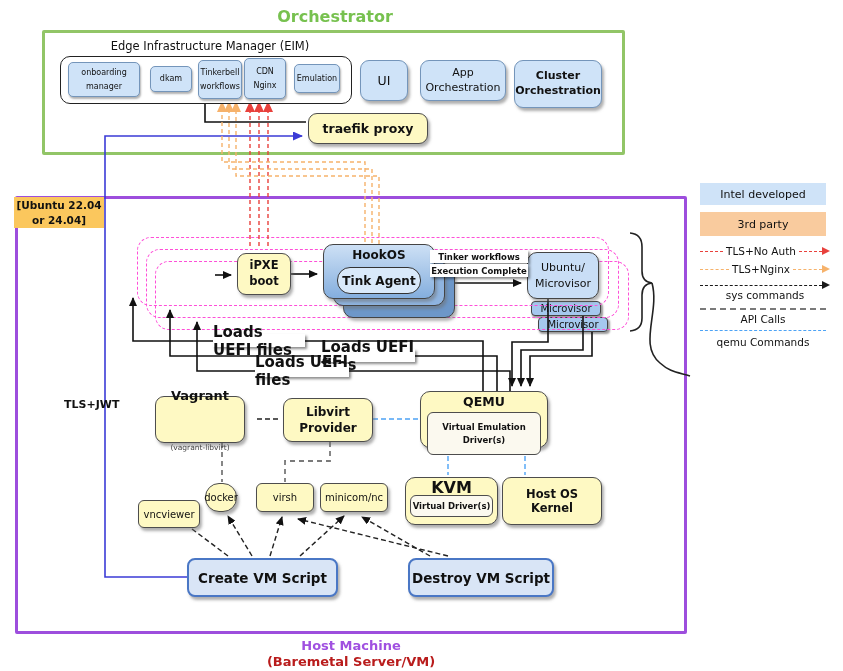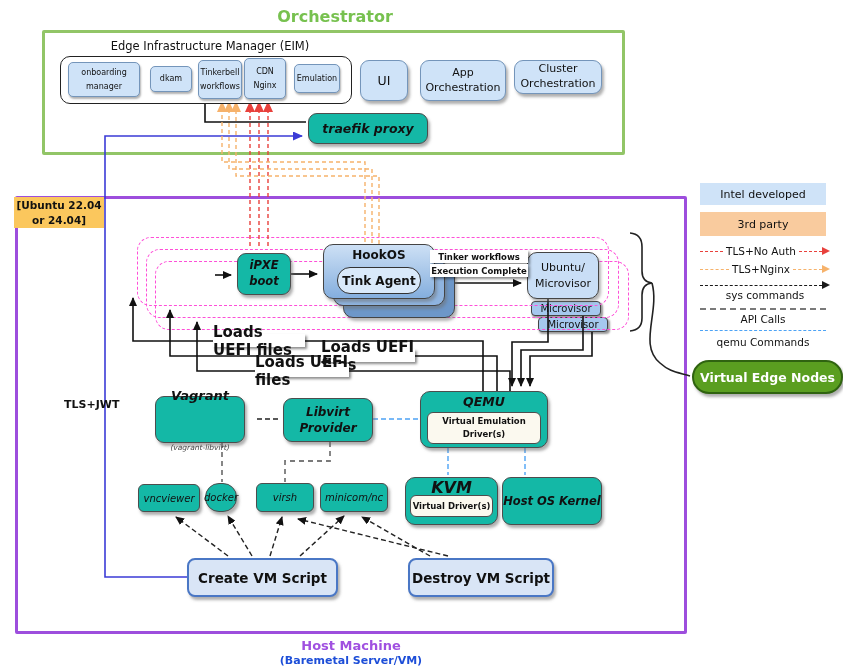--- a/index.html
+++ b/index.html
@@ -5,22 +5,22 @@
   html,body{margin:0;padding:0;background:#fff;}
   #canvas{position:relative;width:843px;height:671px;background:#fff;overflow:hidden;
           font-family:"DejaVu Sans","Liberation Sans",sans-serif;color:#111;}
   .abs{position:absolute;box-sizing:border-box;}
   .box{position:absolute;box-sizing:border-box;display:flex;flex-direction:column;
        align-items:center;justify-content:center;text-align:center;z-index:10;}
   .blue-sm{background:#cfe3f8;border:1px solid #7495ba;border-radius:5px;
            box-shadow:1px 2px 2px rgba(0,0,0,.3);font-size:8px;line-height:1.7;}
   .blue-big{background:#cfe3f8;border:1.3px solid #7495ba;border-radius:9px;
             box-shadow:2px 3px 3px rgba(110,110,110,.55);}
-  .orange{background:#14b8a6;border:1.5px solid #4d4d4d;border-radius:9px;
-          box-shadow:2px 3px 3px rgba(110,110,110,.55);font-style:italic;}
+  .orange{background:#fef9c3;border:1.5px solid #4d4d4d;border-radius:9px;
+          box-shadow:2px 3px 3px rgba(110,110,110,.55);}
   .inner-white{background:#fbf9ef;border:1.5px solid #4d4d4d;border-radius:6px;
                font-weight:bold;font-size:8.5px;line-height:1.5;}
   .script{background:#d9e5f6;border:2px solid #4a77c5;border-radius:8px;
           box-shadow:2px 3px 3px rgba(110,110,110,.55);font-weight:bold;font-size:13.5px;}
   .pink{position:absolute;border:1.5px dashed #ff4fd8;border-radius:14px;z-index:4;}
   .wlabel{position:absolute;background:#fff;font-weight:bold;font-size:15px;z-index:12;
           box-shadow:1.5px 1.5px 2.5px rgba(0,0,0,.45);display:flex;align-items:center;
           justify-content:center;}
   svg.lines{position:absolute;left:0;top:0;z-index:5;}
   .legend-swatch{position:absolute;display:flex;align-items:center;justify-content:center;
@@ -114,30 +114,30 @@
   <div class="abs" style="left:60px;top:56px;width:292px;height:48px;border:1.5px solid #222;border-radius:10px;background:#fff;z-index:6;"></div>
 
   <div class="box blue-sm" style="left:68px;top:62px;width:72px;height:35px;">onboarding manager</div>
   <div class="box blue-sm" style="left:150px;top:66px;width:42px;height:26px;">dkam</div>
   <div class="box blue-sm" style="left:198px;top:60px;width:44px;height:39px;">Tinkerbell workflows</div>
   <div class="box blue-sm" style="left:244px;top:58px;width:42px;height:41px;">CDN Nginx</div>
   <div class="box blue-sm" style="left:294px;top:64px;width:46px;height:29px;">Emulation</div>
 
   <div class="box blue-big" style="left:360px;top:60px;width:48px;height:41px;font-size:12.5px;">UI</div>
   <div class="box blue-big" style="left:420px;top:60px;width:86px;height:41px;font-size:11px;line-height:1.35;">App Orchestration</div>
-  <div class="box blue-big" style="left:514px;top:60px;width:88px;height:34px;font-size:11px;line-height:1.35;">Cluster Orchestration</div>
+  <div class="box blue-big" style="left:514px;top:60px;width:88px;height:48px;font-size:11px;line-height:1.35;font-weight:bold;">Cluster Orchestration</div>
 
   <div class="box orange" style="left:308px;top:113px;width:120px;height:31px;font-weight:bold;font-size:12.5px;">traefik proxy</div>
 
   <div class="abs" style="left:15px;top:196px;width:672px;height:438px;border:3px solid #9d4edd;border-radius:2px;z-index:1;"></div>
 
   <div class="box" style="left:14px;top:197px;width:90px;height:31px;background:#fbc75d;font-weight:bold;font-size:10.5px;line-height:1.4;z-index:15;">[Ubuntu 22.04 or 24.04]</div>
 
   <div class="abs" style="left:15px;top:638px;width:672px;text-align:center;font-weight:bold;font-size:13px;color:#a050e0;z-index:10;">Host Machine</div>
-  <div class="abs" style="left:15px;top:654px;width:672px;text-align:center;font-weight:bold;font-size:11px;color:#1d4ed8;z-index:10;">(Baremetal Server/VM)</div>
+  <div class="abs" style="left:15px;top:654px;width:672px;text-align:center;font-weight:bold;font-size:13px;color:#b91c1c;z-index:10;">(Baremetal Server/VM)</div>
 
   <div class="abs" style="left:64px;top:398px;width:70px;font-weight:bold;font-size:11px;z-index:10;">TLS+JWT</div>
 
   <div class="pink" style="left:137px;top:237px;width:470px;height:67px;"></div>
   <div class="pink" style="left:146px;top:249px;width:471px;height:67px;"></div>
   <div class="pink" style="left:155px;top:261px;width:472px;height:67px;"></div>
 
   <div class="box orange" style="left:237px;top:253px;width:54px;height:42px;font-weight:bold;font-size:11.5px;line-height:1.35;">iPXE boot</div>
 
   <div class="abs" style="left:343px;top:268px;width:112px;height:50px;background:#6d97c9;border:1.3px solid #444;border-radius:10px;box-shadow:2px 3px 3px rgba(110,110,110,.5);z-index:8;"></div>
@@ -163,23 +163,23 @@
 
   <div class="box orange" style="left:155px;top:396px;width:90px;height:47px;gap:40px;">
     <div style="font-weight:bold;font-size:13px;">Vagrant</div>
     <div style="font-size:7.5px;color:#444;">(vagrant-libvirt)</div>
   </div>
   <div class="box orange" style="left:283px;top:398px;width:90px;height:44px;font-weight:bold;font-size:12px;line-height:1.35;padding:0 8px;">Libvirt Provider</div>
 
   <div class="abs orange" style="left:420px;top:391px;width:128px;height:57px;border-radius:10px;z-index:10;">
     <div style="text-align:center;font-weight:bold;font-size:12.5px;margin-top:2px;">QEMU</div>
   </div>
-  <div class="box inner-white" style="left:427px;top:412px;width:114px;height:32px;z-index:11;padding:0 6px;text-align:center;">Virtual Emulation Driver(s)</div>
-
-  <div class="box orange" style="left:138px;top:484px;width:62px;height:28px;font-size:10px;border-radius:6px;">vncviewer</div>
+  <div class="box inner-white" style="left:427px;top:412px;width:114px;height:43px;z-index:11;padding:0 6px;text-align:center;">Virtual Emulation Driver(s)</div>
+
+  <div class="box orange" style="left:138px;top:500px;width:62px;height:28px;font-size:10px;border-radius:6px;">vncviewer</div>
   <div class="box orange" style="left:205px;top:483px;width:32px;height:29px;font-size:10px;border-radius:14px;">docker</div>
   <div class="box orange" style="left:256px;top:483px;width:58px;height:29px;font-size:10px;border-radius:6px;">virsh</div>
   <div class="box orange" style="left:320px;top:483px;width:68px;height:29px;font-size:10px;border-radius:6px;">minicom/nc</div>
 
   <div class="abs orange" style="left:405px;top:477px;width:93px;height:48px;border-radius:10px;z-index:10;">
     <div style="text-align:center;font-weight:bold;font-size:16px;margin-top:0;">KVM</div>
   </div>
   <div class="box inner-white" style="left:410px;top:495px;width:83px;height:22px;z-index:11;">Virtual Driver(s)</div>
 
   <div class="box orange" style="left:502px;top:477px;width:100px;height:48px;font-weight:bold;font-size:11.5px;">Host OS Kernel</div>
@@ -208,15 +208,14 @@
     <span class="tri" style="border-left:8px solid #1a1a1a;"></span>
   </div>
   <div class="abs" style="left:700px;top:289px;width:130px;text-align:center;font-size:10.5px;z-index:10;">sys commands</div>
 
   <div class="abs" style="left:700px;top:308px;width:126px;border-top:2px dashed #7a7a7a;z-index:10;"></div>
   <div class="abs" style="left:700px;top:313px;width:126px;text-align:center;font-size:10.5px;z-index:10;">API Calls</div>
 
   <div class="abs" style="left:700px;top:330px;width:126px;border-top:1.5px dashed #4da3f5;z-index:10;"></div>
   <div class="abs" style="left:700px;top:336px;width:126px;text-align:center;font-size:10.5px;z-index:10;">qemu Commands</div>
 
-  <div class="box" style="left:692px;top:360px;width:151px;height:34px;background:#5a9e20;border:2px solid #2f6310;border-radius:17px;color:#fff;font-weight:bold;font-size:12.5px;box-shadow:2px 3px 3px rgba(110,110,110,.55);">Virtual Edge Nodes</div>
 
 </div>
 
 </body></html>

